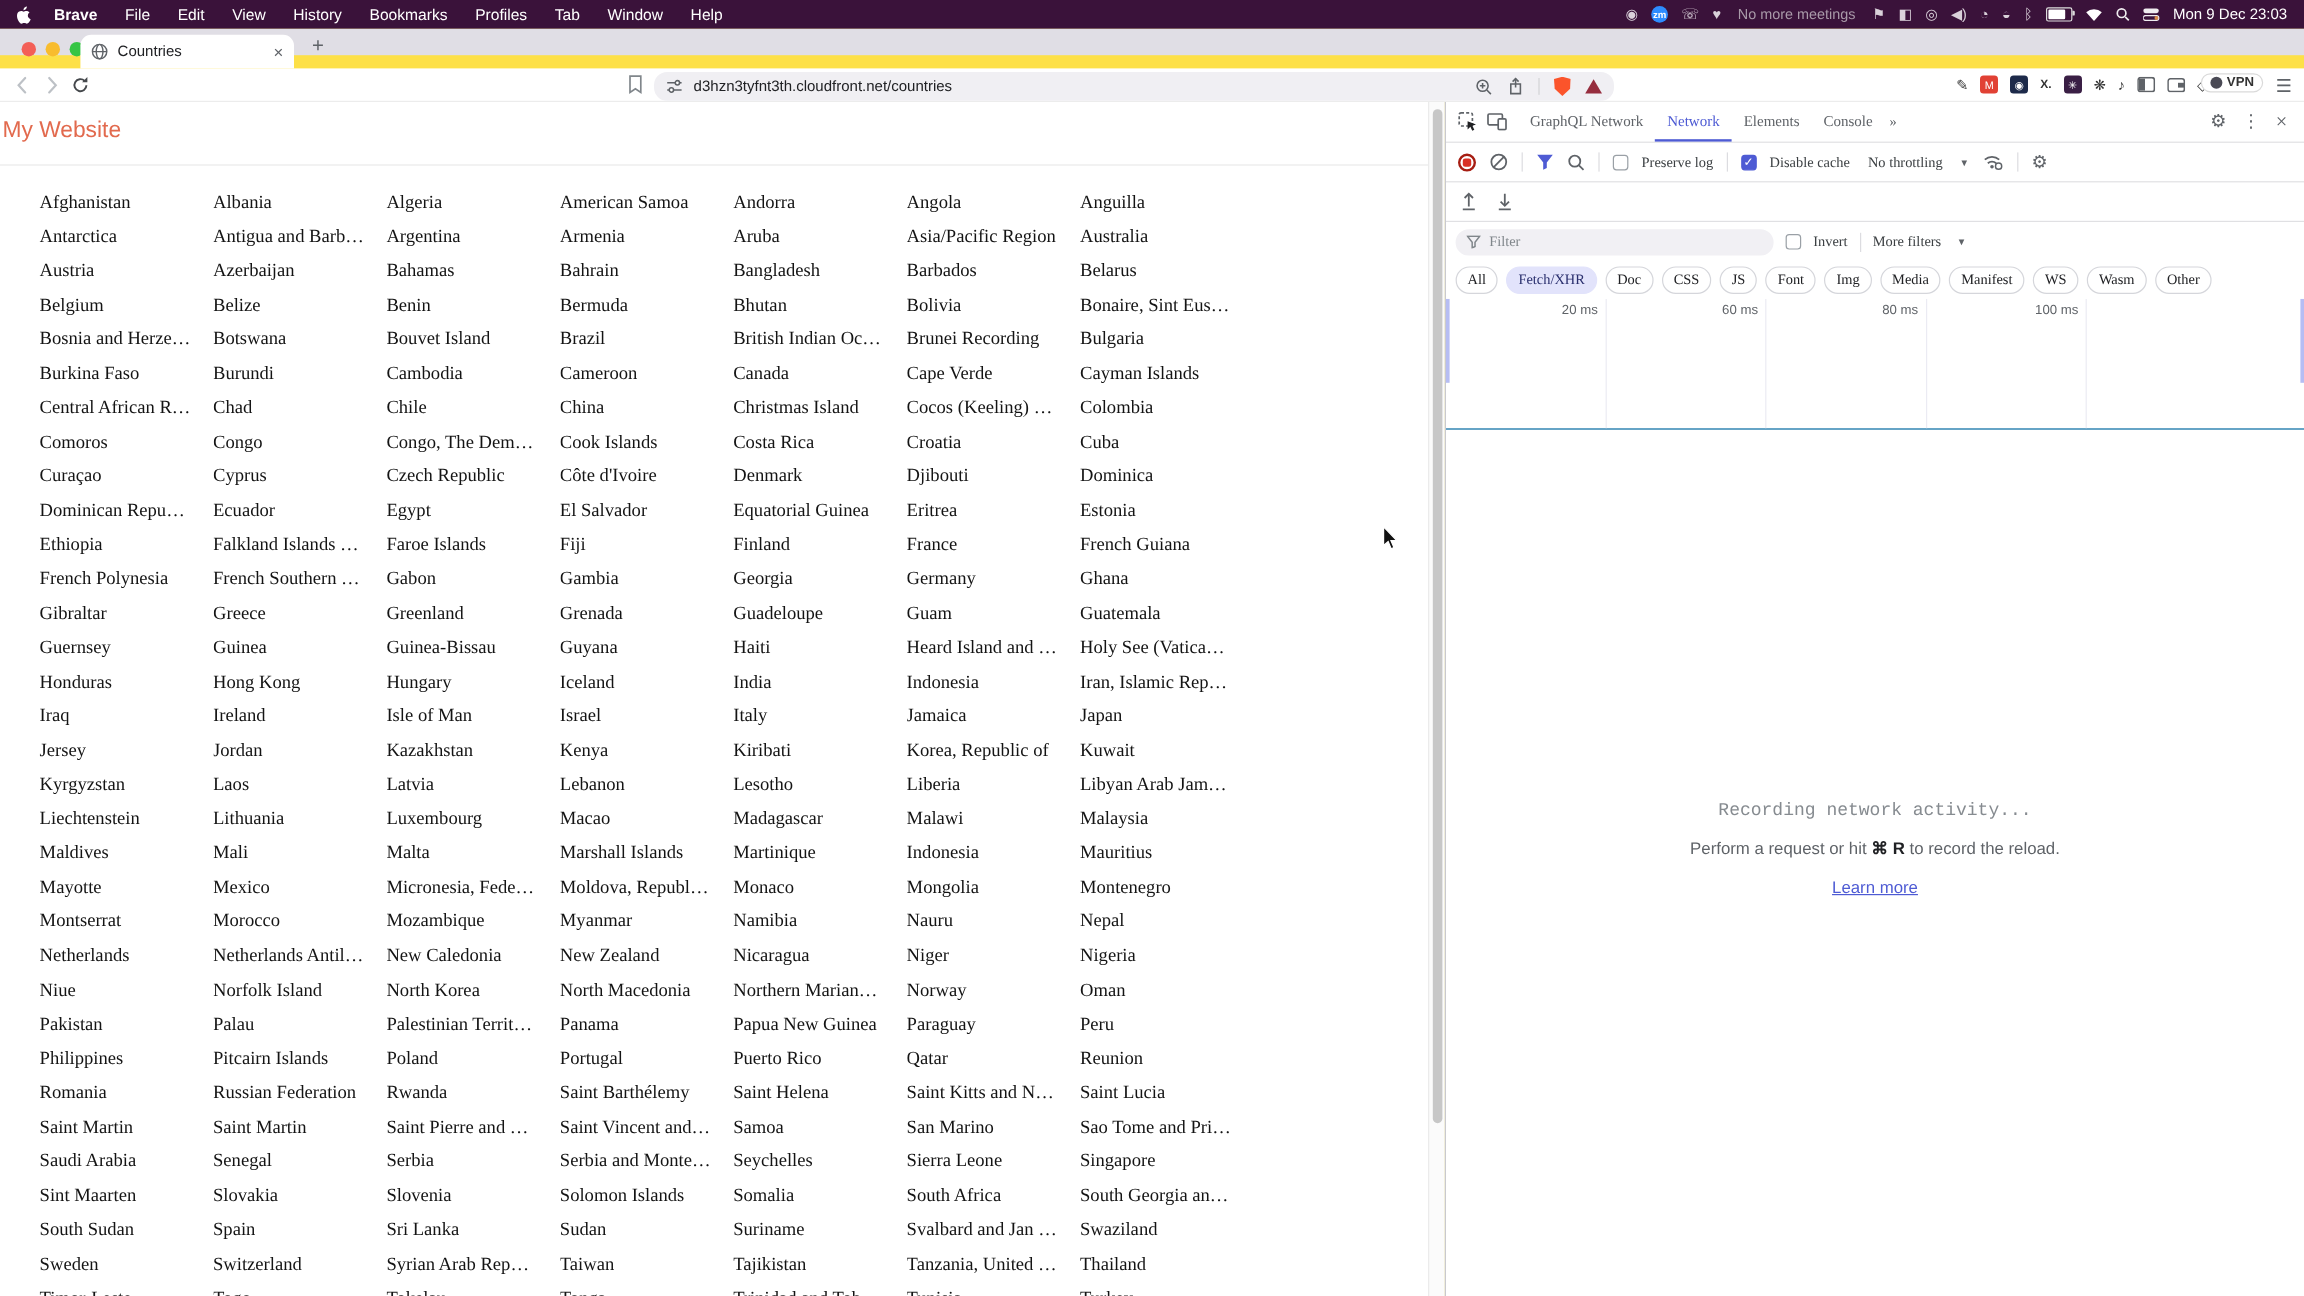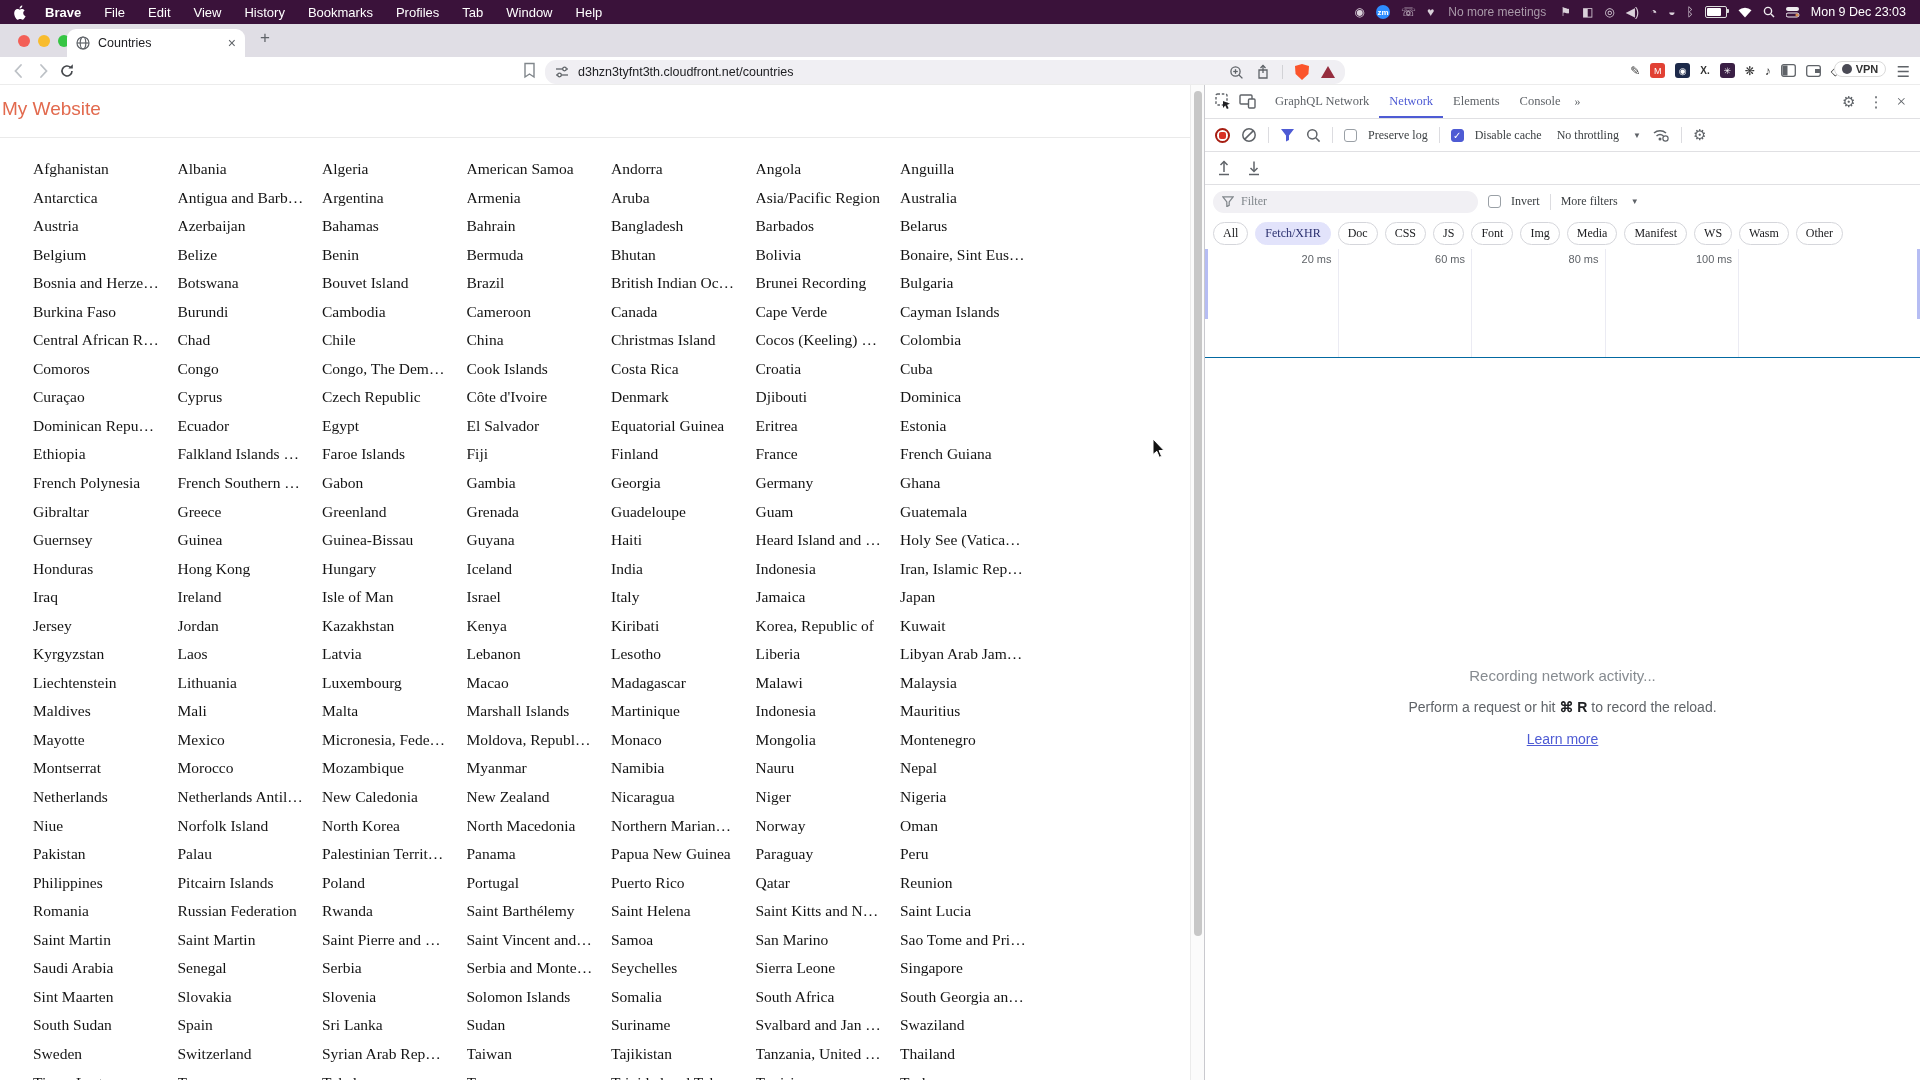--- a/index.html
+++ b/index.html
@@ -15,21 +15,21 @@
   .menubar-right{margin-left:auto;display:flex;align-items:center;gap:11px;font-size:12px;color:#e8e2e8;}
   .menubar-right .st-ic{font-size:12px;opacity:.92;}
   .zm-badge{background:#2d8cff;color:#fff;font-size:8px;font-weight:bold;border-radius:50%;width:14px;height:14px;display:inline-flex;align-items:center;justify-content:center;}
   .meetings-text{color:#a99aa9;font-size:12px;margin:0 3px;}
   .battery{width:20px;height:10px;border:1px solid #ddd;border-radius:2px;position:relative;display:inline-block;}
   .battery::after{content:"";position:absolute;right:-3px;top:2px;width:2px;height:4px;background:#ddd;border-radius:0 1px 1px 0;}
   .battery .lvl{position:absolute;left:1px;top:1px;bottom:1px;width:70%;background:#fff;border-radius:1px;}
   .clock{color:#fff;font-size:12.5px;white-space:nowrap;}
 
   
-  .tabbar{position:absolute;top:24px;left:0;right:0;height:33px;background:#e0dee5;padding-left:14px;}
+  .tabbar{position:absolute;top:24px;left:0;right:0;height:22px;background:#e0dee5;padding-left:14px;}
   .traffic{position:absolute;left:18px;top:11px;display:flex;gap:8px;}
   .traffic i{width:12px;height:12px;border-radius:50%;display:block;}
   .t-red{background:#f35f57;}  .t-yel{background:#f8bc2e;}  .t-grn{background:#36c544;}
   .tab{position:absolute;left:67px;top:5px;width:178px;height:28px;background:#fff;border-radius:9px 9px 0 0;display:flex;align-items:center;padding:0 9px;box-sizing:border-box;}
   .tab .fav{width:14px;height:14px;flex:0 0 auto;}
   .tab .tab-label{flex:1;margin-left:8px;font-size:12.5px;color:#202124;white-space:nowrap;overflow:hidden;}
   .tab .tab-close{color:#5f6368;font-size:14px;line-height:14px;cursor:default;}
   .newtab{position:absolute;left:260px;top:4px;font-size:17px;color:#5f6368;}
 
   
@@ -77,21 +77,21 @@
   .dt-har{height:33px;border-bottom:1px solid #e0e0e3;padding:0 12px;gap:16px;}
   .dt-filterrow{height:33px;padding:0 8px;gap:10px;}
   .filter-pill{width:265px;height:22px;background:#f1f0f4;border-radius:11px;display:flex;align-items:center;gap:7px;padding:0 9px;color:#80868b;box-sizing:border-box;}
   .dt-chips{height:31px;padding:0 8px;gap:7px;}
   .dt-chips span{padding:3px 9px;border:1px solid #d5d6db;border-radius:12px;color:#202124;background:#fff;font-size:12px;white-space:nowrap;cursor:default;}
   .dt-chips span.active{background:#e2e3fb;border-color:#e2e3fb;color:#2a2f6e;}
   .dt-timeline{position:relative;height:108px;border-bottom:1px solid #0369a1;display:flex;overflow:hidden;}
   .dt-timeline span{width:133.5px;border-right:1px solid #ebebf3;text-align:right;padding:4px 6px 0 0;color:#5f6368;font-size:11px;box-sizing:border-box;flex:0 0 auto;}
   .sel-handle{position:absolute;top:0;width:3px;height:70px;background:#b6bdf3;}
   .dt-message{position:absolute;left:0;right:0;top:582px;text-align:center;}
-  .dt-msg1{font-size:15px;color:#868b90;}
+  .dt-msg1{font-size:15px;color:#868b90;font-family:Liberation Mono, monospace;}
   .dt-msg2{font-size:14px;color:#5f6368;margin-top:15px;}
   .dt-msg2 b{color:#202124;}
   .dt-link{display:inline-block;margin-top:16px;font-size:14px;color:#4e5bd4;text-decoration:underline;cursor:pointer;}
 
   .cursor{position:absolute;left:1152px;top:438px;}
   svg{display:block;}
 </style>
 </head>
 <body>
 

